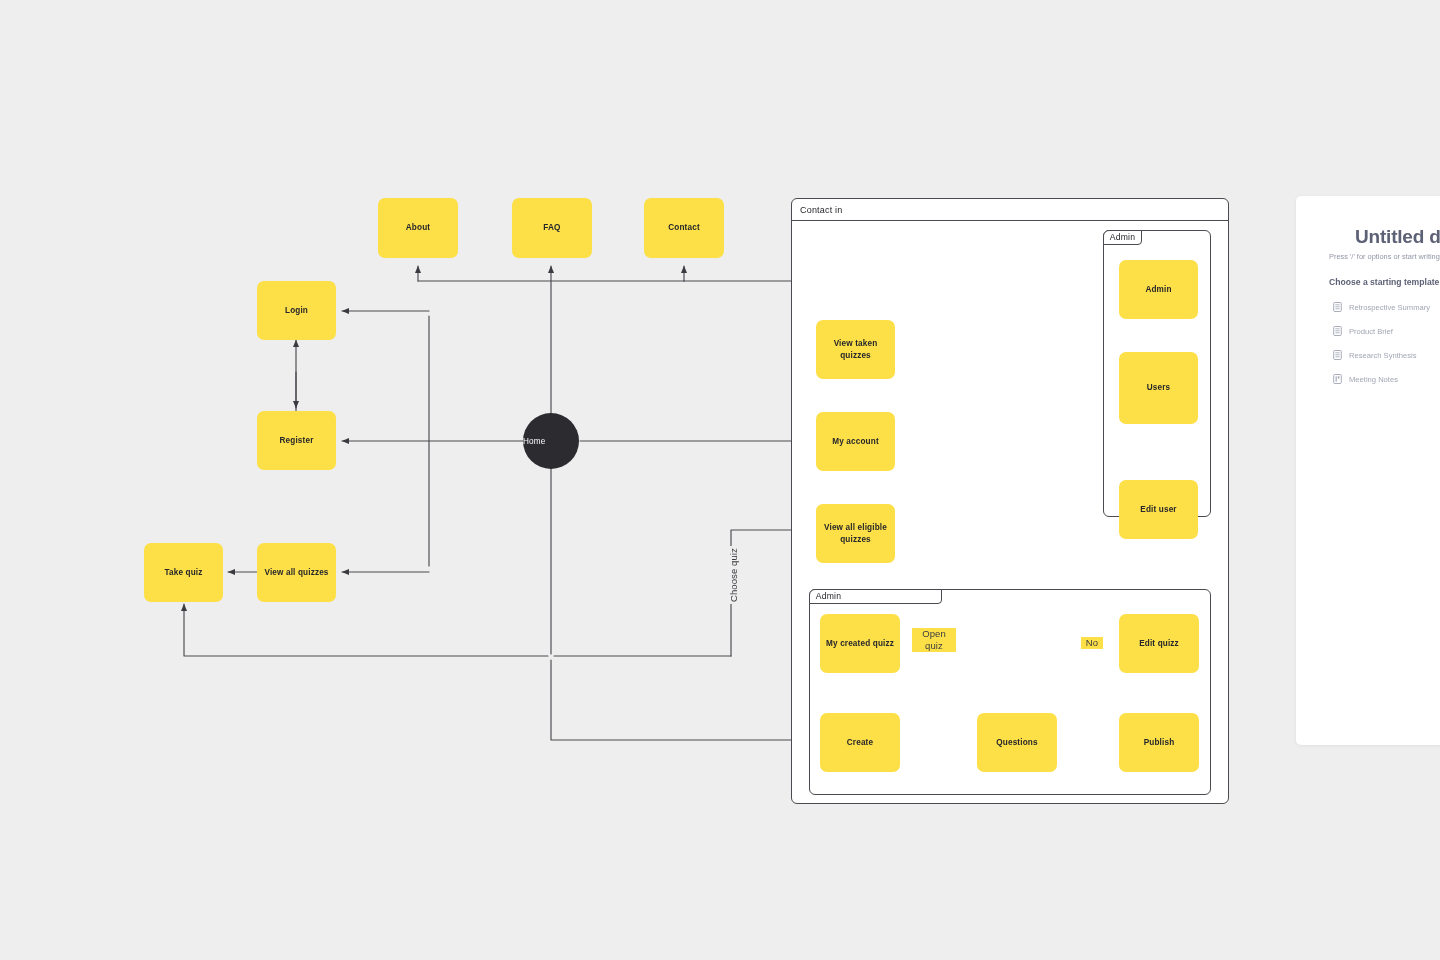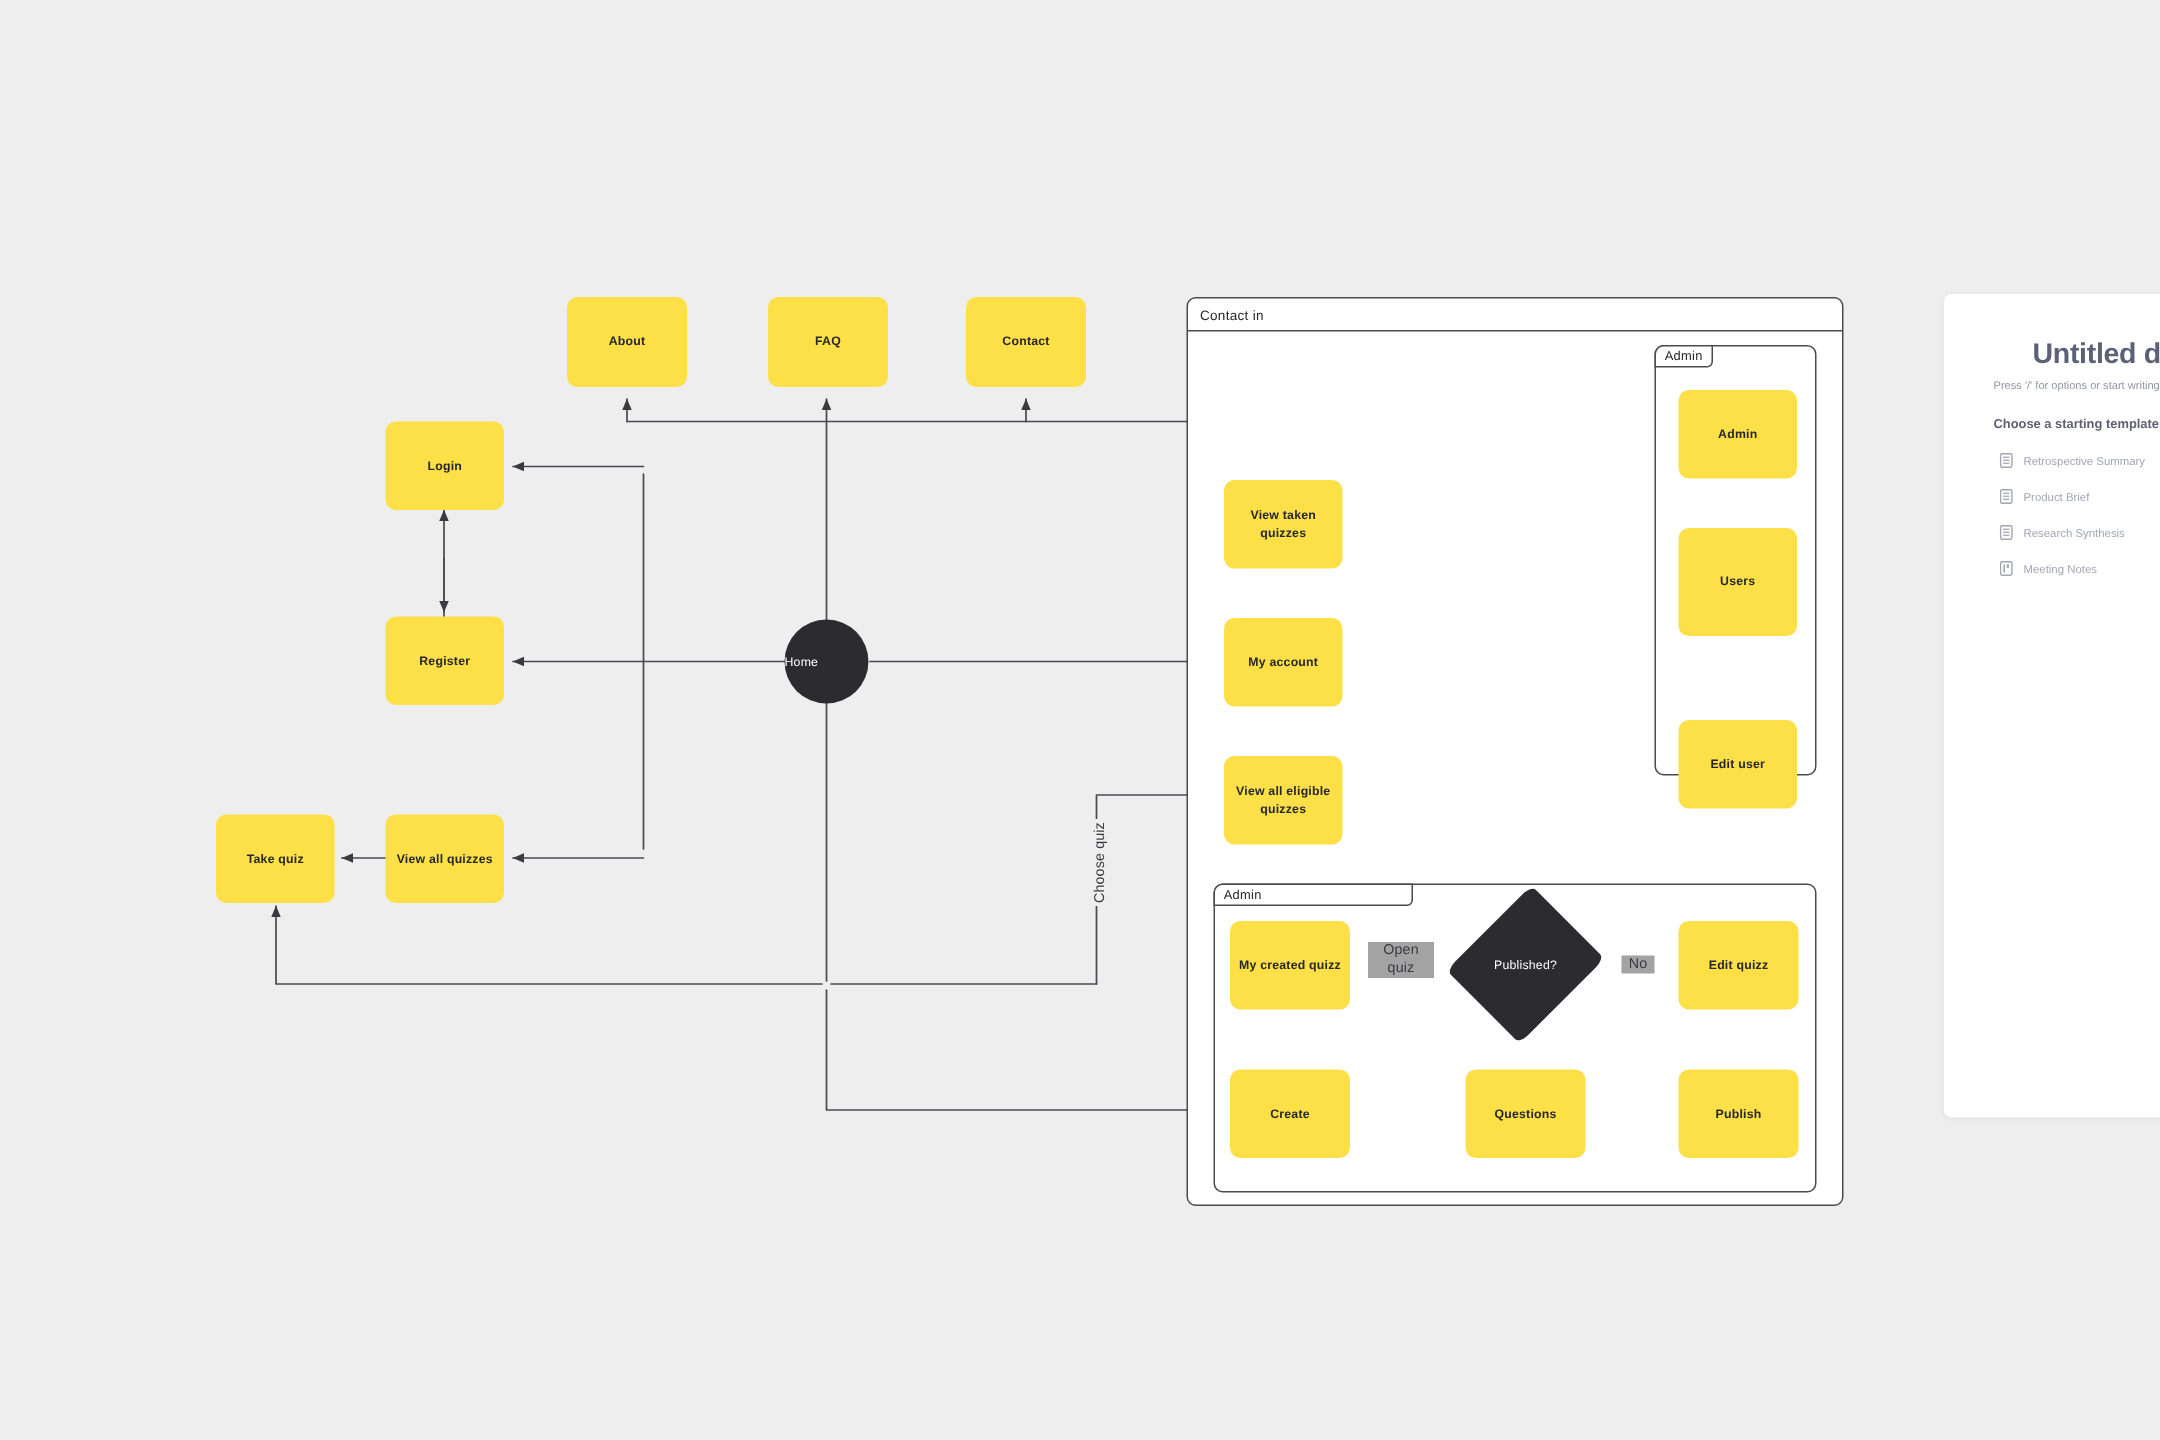--- a/index.html
+++ b/index.html
@@ -97,21 +97,21 @@
   .edge-label{
     position:absolute;
     font-size:9.5px;
     color:#3a3a40;
     letter-spacing:.1px;
     background:#eeeeee;
     padding:0 2px;
     text-align:center;
     line-height:1.25;
   }
-  .edge-label.on-white{background:#a3a3a3;}
+  .edge-label.on-white{background:#fde047;}
   .edge-label.vertical{
     transform:rotate(-90deg);
     transform-origin:left top;
     white-space:nowrap;
   }
 
   
   #doc-panel{
     position:absolute;
     left:1296px;top:196px;
@@ -277,24 +277,20 @@
   <div class="group" style="left:809px;top:589px;width:402px;height:206px;">
     <div class="group-tab" style="width:133px;">
       <span>Admin</span>
     </div>
   </div>
 
   <div class="node" style="left:820px;top:614px;width:80px;height:59px;">
     <span>My created quizz</span>
   </div>
 
-  <div class="diamond-node" style="left:967px;top:614px;width:100px;height:58px;">
-    <i class="diamond-shape"></i>
-    <span>Published?</span>
-  </div>
 
   <div class="node" style="left:1119px;top:614px;width:80px;height:59px;">
     <span>Edit quizz</span>
   </div>
 
   <div class="node" style="left:820px;top:713px;width:80px;height:59px;">
     <span>Create</span>
   </div>
   <div class="node" style="left:977px;top:713px;width:80px;height:59px;">
     <span>Questions</span>

